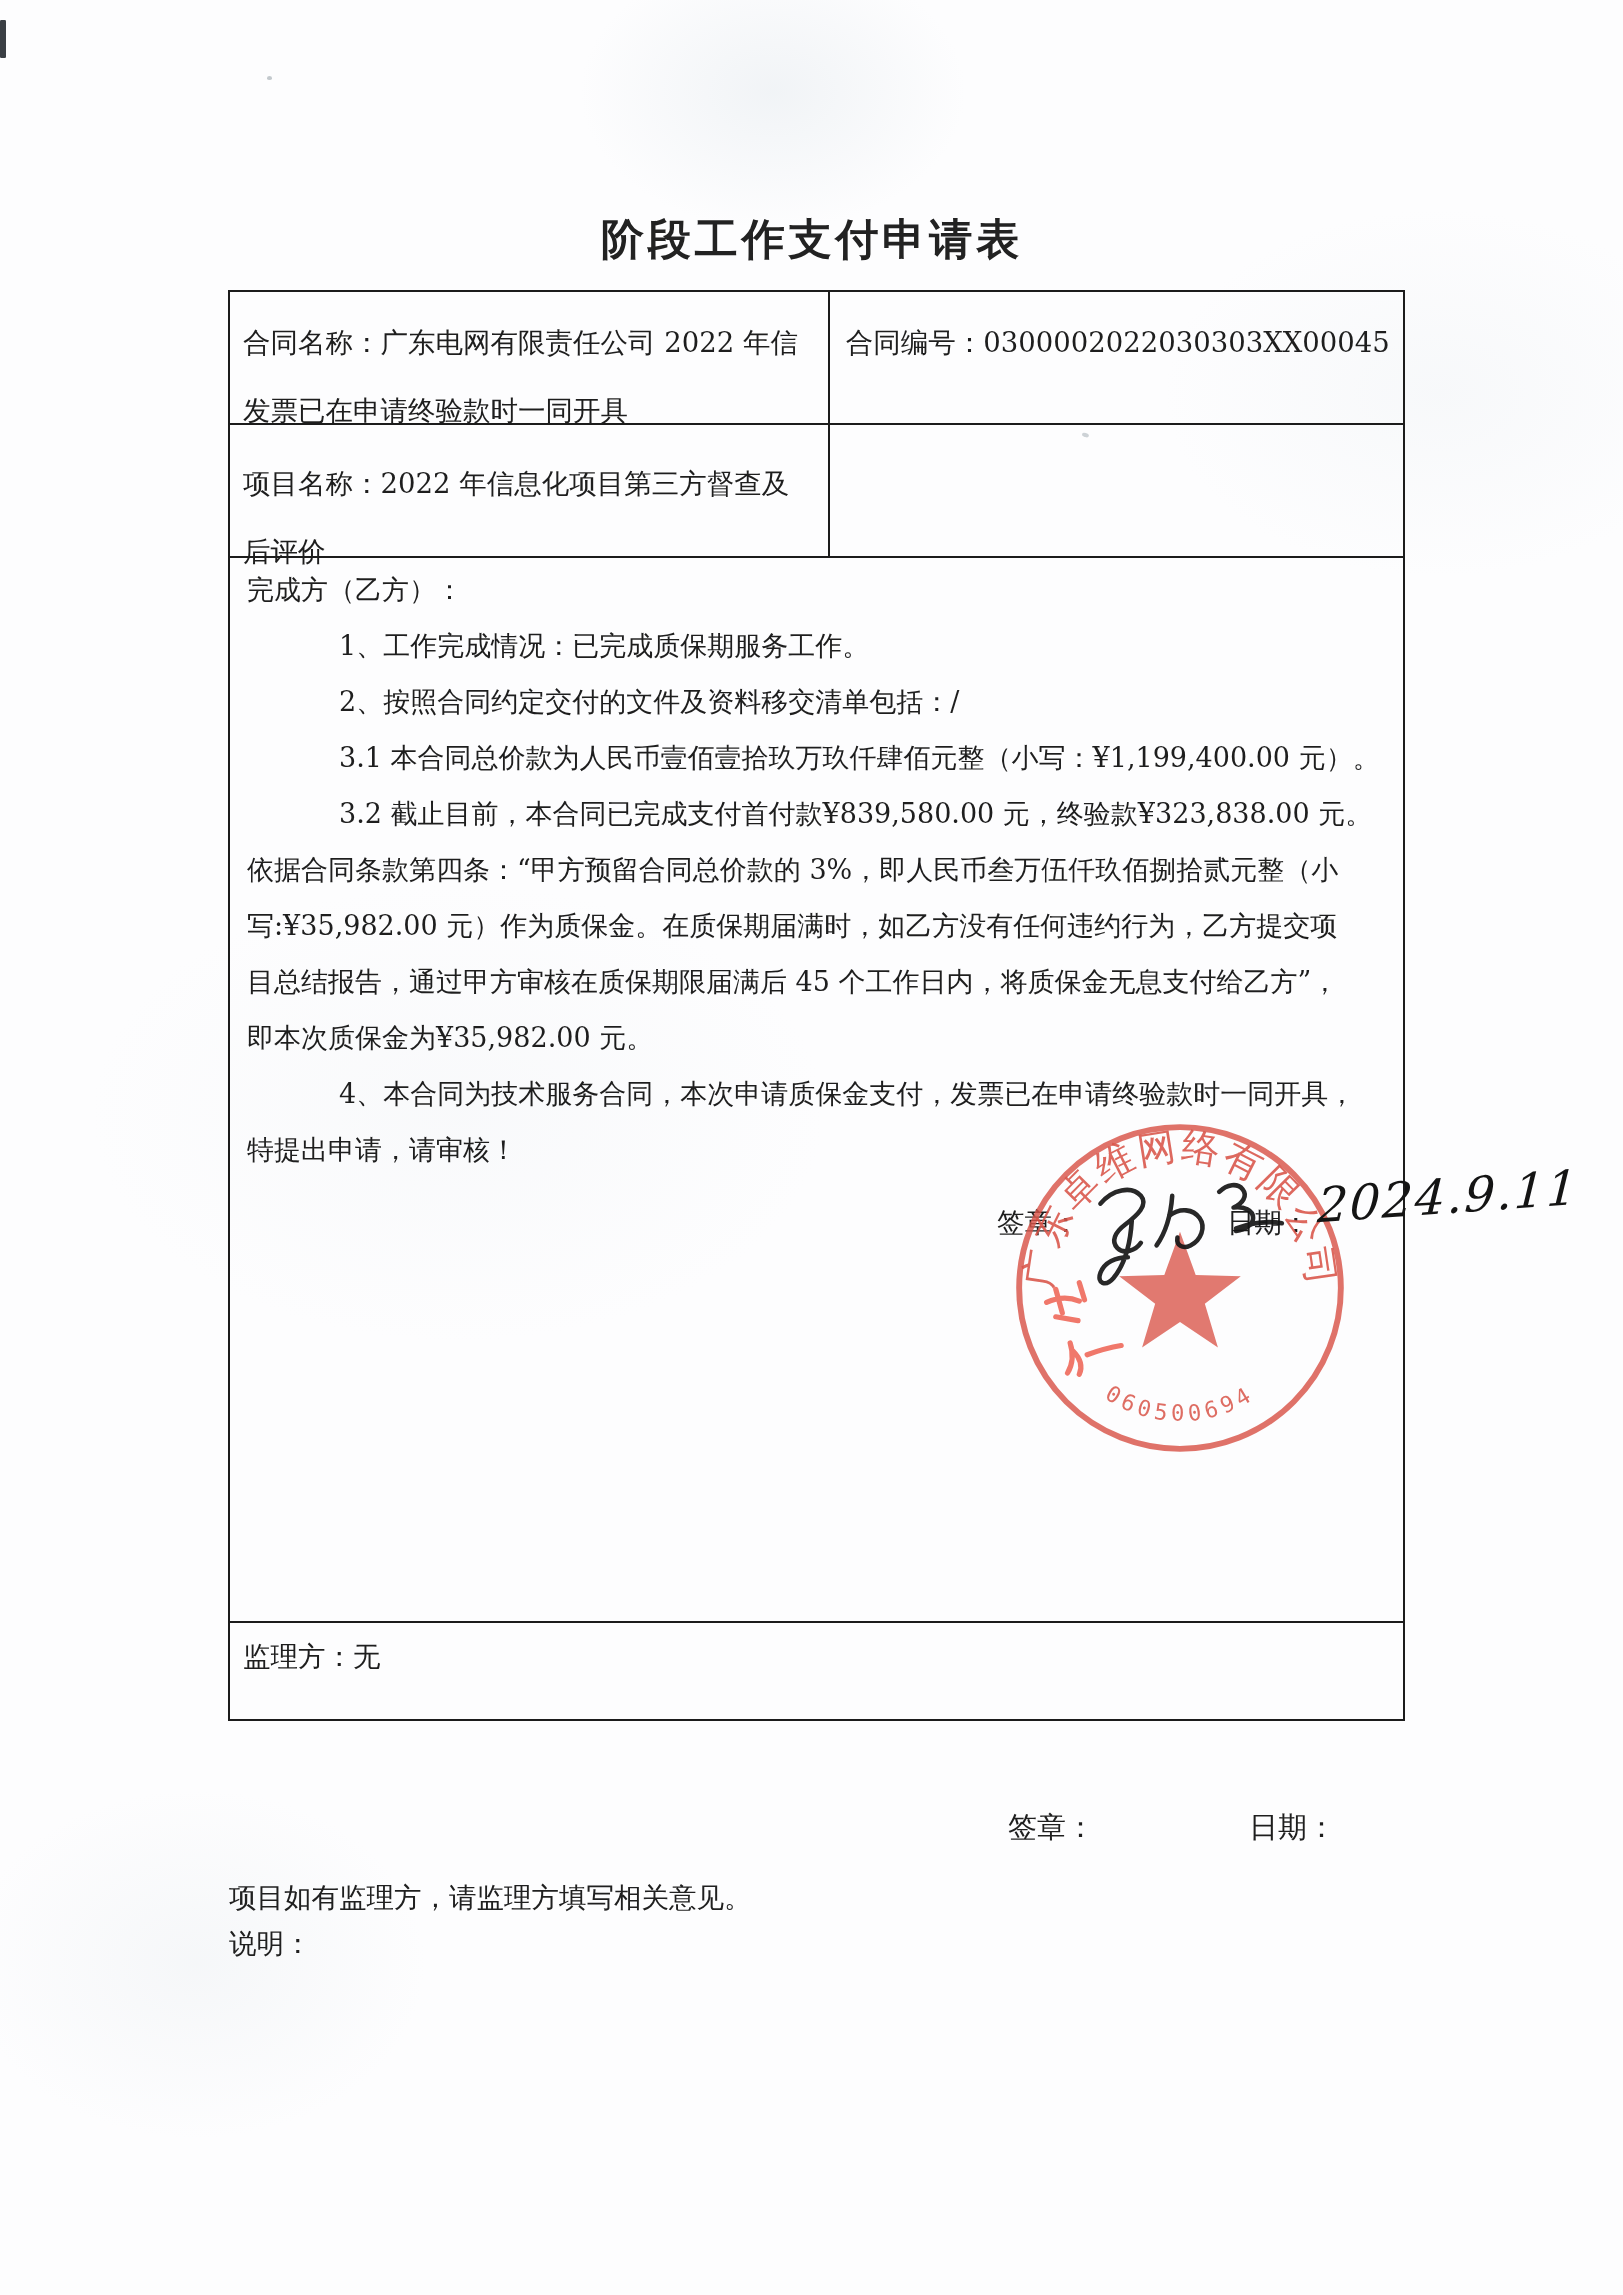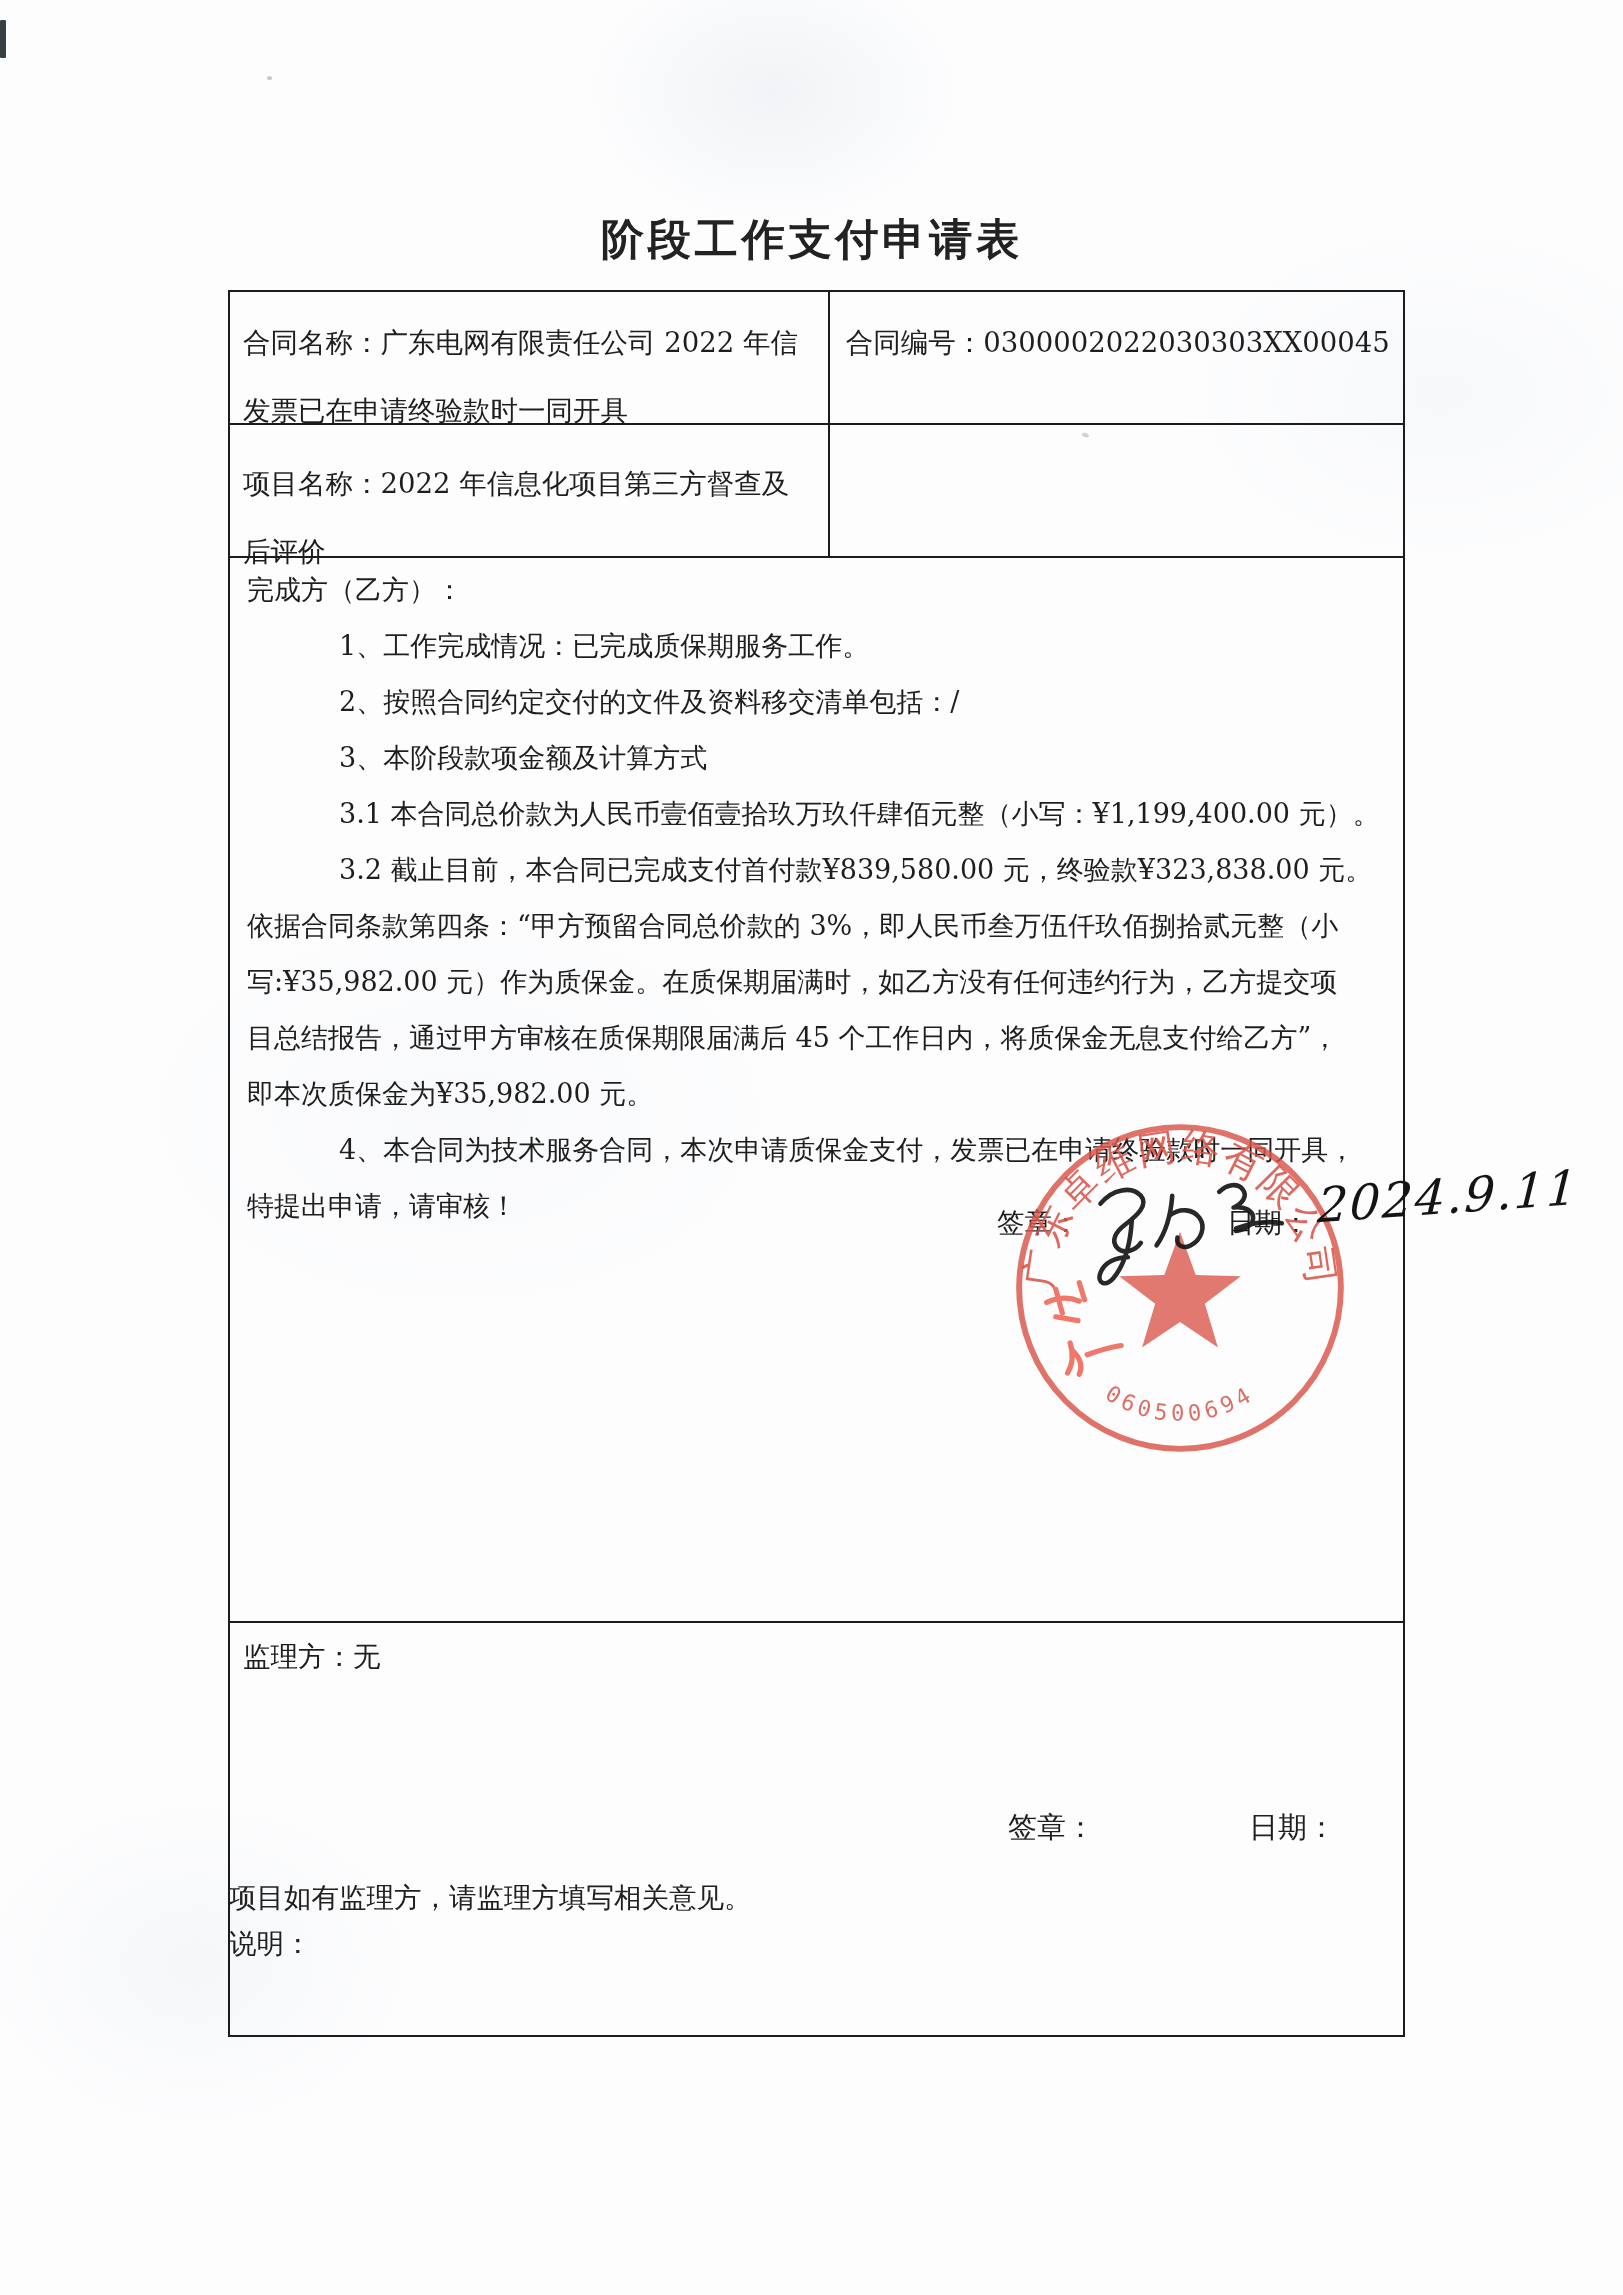--- a/index.html
+++ b/index.html
@@ -17,21 +17,21 @@
     color:#1e1e1e;
     overflow:hidden;
   }
   .artifact{position:absolute;}
   .doc-title{
     position:absolute;left:0;top:211px;width:100%;
     text-align:center;font-size:43px;font-weight:bold;letter-spacing:3.9px;color:#222;
   }
   
   .form-table{
-    position:absolute;left:228px;top:290px;width:1177px;height:1747px;
+    position:absolute;left:228px;top:290px;width:1177px;height:1431px;
     border:2.6px solid #1c1c1c;box-sizing:border-box;
   }
   .t-row{box-sizing:border-box;position:relative;display:flex;}
   .row-1{height:133px;border-bottom:2px solid #1c1c1c;}
   .row-2{height:133px;border-bottom:2.6px solid #1c1c1c;}
   .row-3{height:1065px;border-bottom:2.6px solid #1c1c1c;}
   .row-4{height:233px;}
   .cell{box-sizing:border-box;overflow:visible;}
   .cell-left{width:600px;border-right:2px solid #1c1c1c;padding:15.7px 11.8px 0 13px;}
   .cell-right{flex:1;padding:15.7px 11.8px 0 15.7px;}
@@ -90,21 +90,20 @@
         <div class="cell-line">项目名称：2022 年信息化项目第三方督查及</div>
         <div class="cell-line">后评价</div>
       </div>
     </div>
 
     <div class="t-row row-3">
       <div class="content-lines">
         <div class="line">完成方（乙方）：</div>
         <div class="line indent">1、工作完成情况：已完成质保期服务工作。</div>
         <div class="line indent">2、按照合同约定交付的文件及资料移交清单包括：/</div>
-        <div class="line indent">3、本阶段款项金额及计算方式</div>
         <div class="line indent">3.1 本合同总价款为人民币壹佰壹拾玖万玖仟肆佰元整（小写：¥1,199,400.00 元）。</div>
         <div class="line indent">3.2 截止目前，本合同已完成支付首付款¥839,580.00 元，终验款¥323,838.00 元。</div>
         <div class="line">依据合同条款第四条：“甲方预留合同总价款的 3%，即人民币叁万伍仟玖佰捌拾贰元整（小</div>
         <div class="line">写:¥35,982.00 元）作为质保金。在质保期届满时，如乙方没有任何违约行为，乙方提交项</div>
         <div class="line">目总结报告，通过甲方审核在质保期限届满后 45 个工作日内，将质保金无息支付给乙方”，</div>
         <div class="line">即本次质保金为¥35,982.00 元。</div>
         <div class="line indent">4、本合同为技术服务合同，本次申请质保金支付，发票已在申请终验款时一同开具，</div>
         <div class="line">特提出申请，请审核！</div>
       </div>
       <div class="sign-row-3">

